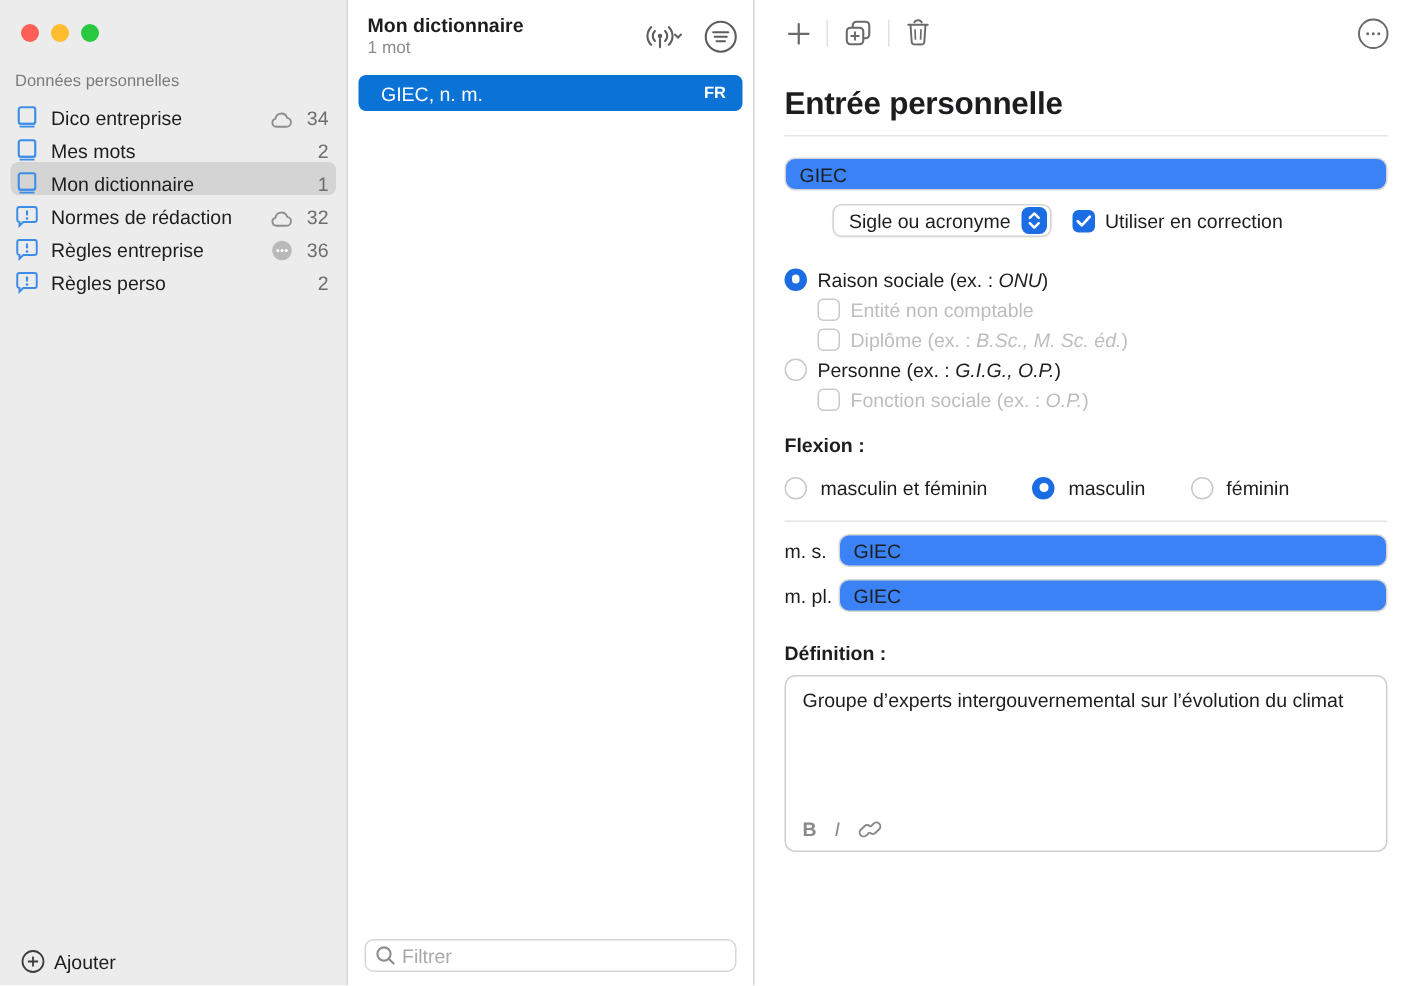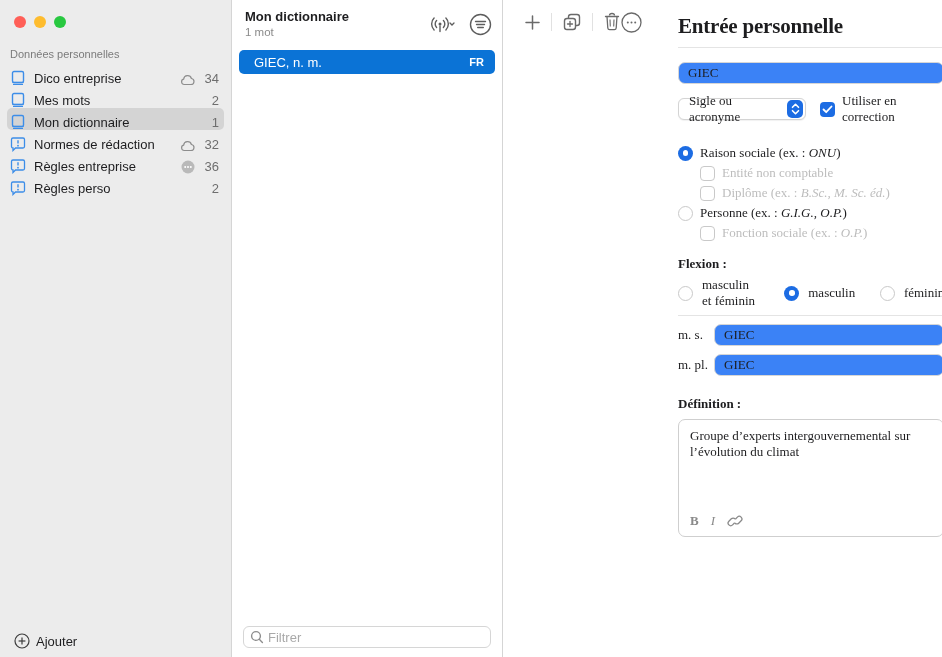--- a/index.html
+++ b/index.html
@@ -33,32 +33,32 @@
   .mid-list { padding:6px 7px; }
   .mid-row { display:flex; align-items:center; height:24px; border-radius:5px; padding:0 11px 0 15px; }
   .mid-row.selected { background:#0b73d6; color:#fff; }
   .mid-row .m-label { flex:1; font-weight:500; }
   .mid-row .m-lang { font-weight:700; font-size:11px; }
   .mid-filter { position:absolute; bottom:9px; left:11px; right:11px; height:22px; border:1px solid #d6d6d6; border-radius:6px; background:#fff; display:flex; align-items:center; padding:0 6px; }
   .mid-filter input { border:none; outline:none; flex:1; font-size:13px; font-family:inherit; color:#1d1d1f; background:transparent; margin-left:4px; }
   .mid-filter input::placeholder { color:#a9a9a9; }
 
   
-  .main { flex:1; background:#fff; display:flex; overflow:hidden;font-family:Liberation Serif, serif; }
+  .main { flex:1; background:#fff; display:flex; flex-direction:column; overflow:hidden; }
   .main-toolbar { display:flex; align-items:center; height:44px; padding:0 16px 0 21px; }
   .tb-group { display:flex; align-items:center; }
   .tb-sep { width:1px; height:18px; background:#e1e1e1; margin:0 10px; }
   .tb-spacer { flex:1; }
   .main-content { padding:0 17px 0 20px; }
   .main-title { font-size:21px; font-weight:bold; letter-spacing:-0.2px; margin-top:14px; }
   .hr { height:1px; background:#e4e4e4; margin-top:8px; }
   .field { width:100%; height:22px; border:1px solid #d6d6d6; border-radius:7px; padding:0 9px; font-size:13px; font-family:inherit; color:#1d1d1f; outline:none; background:#3b82f6; }
   .word-field { margin-top:14px; }
   .row2 { display:flex; align-items:center; margin-top:9px; gap:14px; }
-  .popup { display:flex; align-items:center; height:22px; border:1px solid #d4d4d4; border-radius:6px; background:#fff; box-shadow:0 0.5px 1px rgba(0,0,0,0.06); padding:0 2px 0 10px; gap:7px; }
+  .popup { display:flex; align-items:center; height:22px; border:1px solid #d4d4d4; border-radius:6px; background:#fff; box-shadow:0 0.5px 1px rgba(0,0,0,0.06); padding:0 2px 0 10px; gap:7px;margin-left:32px; }
   .popup .stepper { width:17px; height:18px; border-radius:5px; background:#1c6ce3; display:flex; flex-direction:column; align-items:center; justify-content:center; }
   .check { display:flex; align-items:center; gap:7px; }
   .cb { width:15px; height:15px; border-radius:4px; flex:0 0 15px; display:flex; align-items:center; justify-content:center; }
   .cb.on { background:#1c6ce3; }
   .cb.off { background:#fff; border:1px solid #c9c9c9; }
   .radio { width:15px; height:15px; border-radius:50%; flex:0 0 15px; display:flex; align-items:center; justify-content:center; }
   .radio.on { background:#1c6ce3; }
   .radio.on i { width:5.5px; height:5.5px; border-radius:50%; background:#fff; display:block; }
   .radio.off { background:#fff; border:1px solid #c9c9c9; }
   .types { margin-top:18px; }

